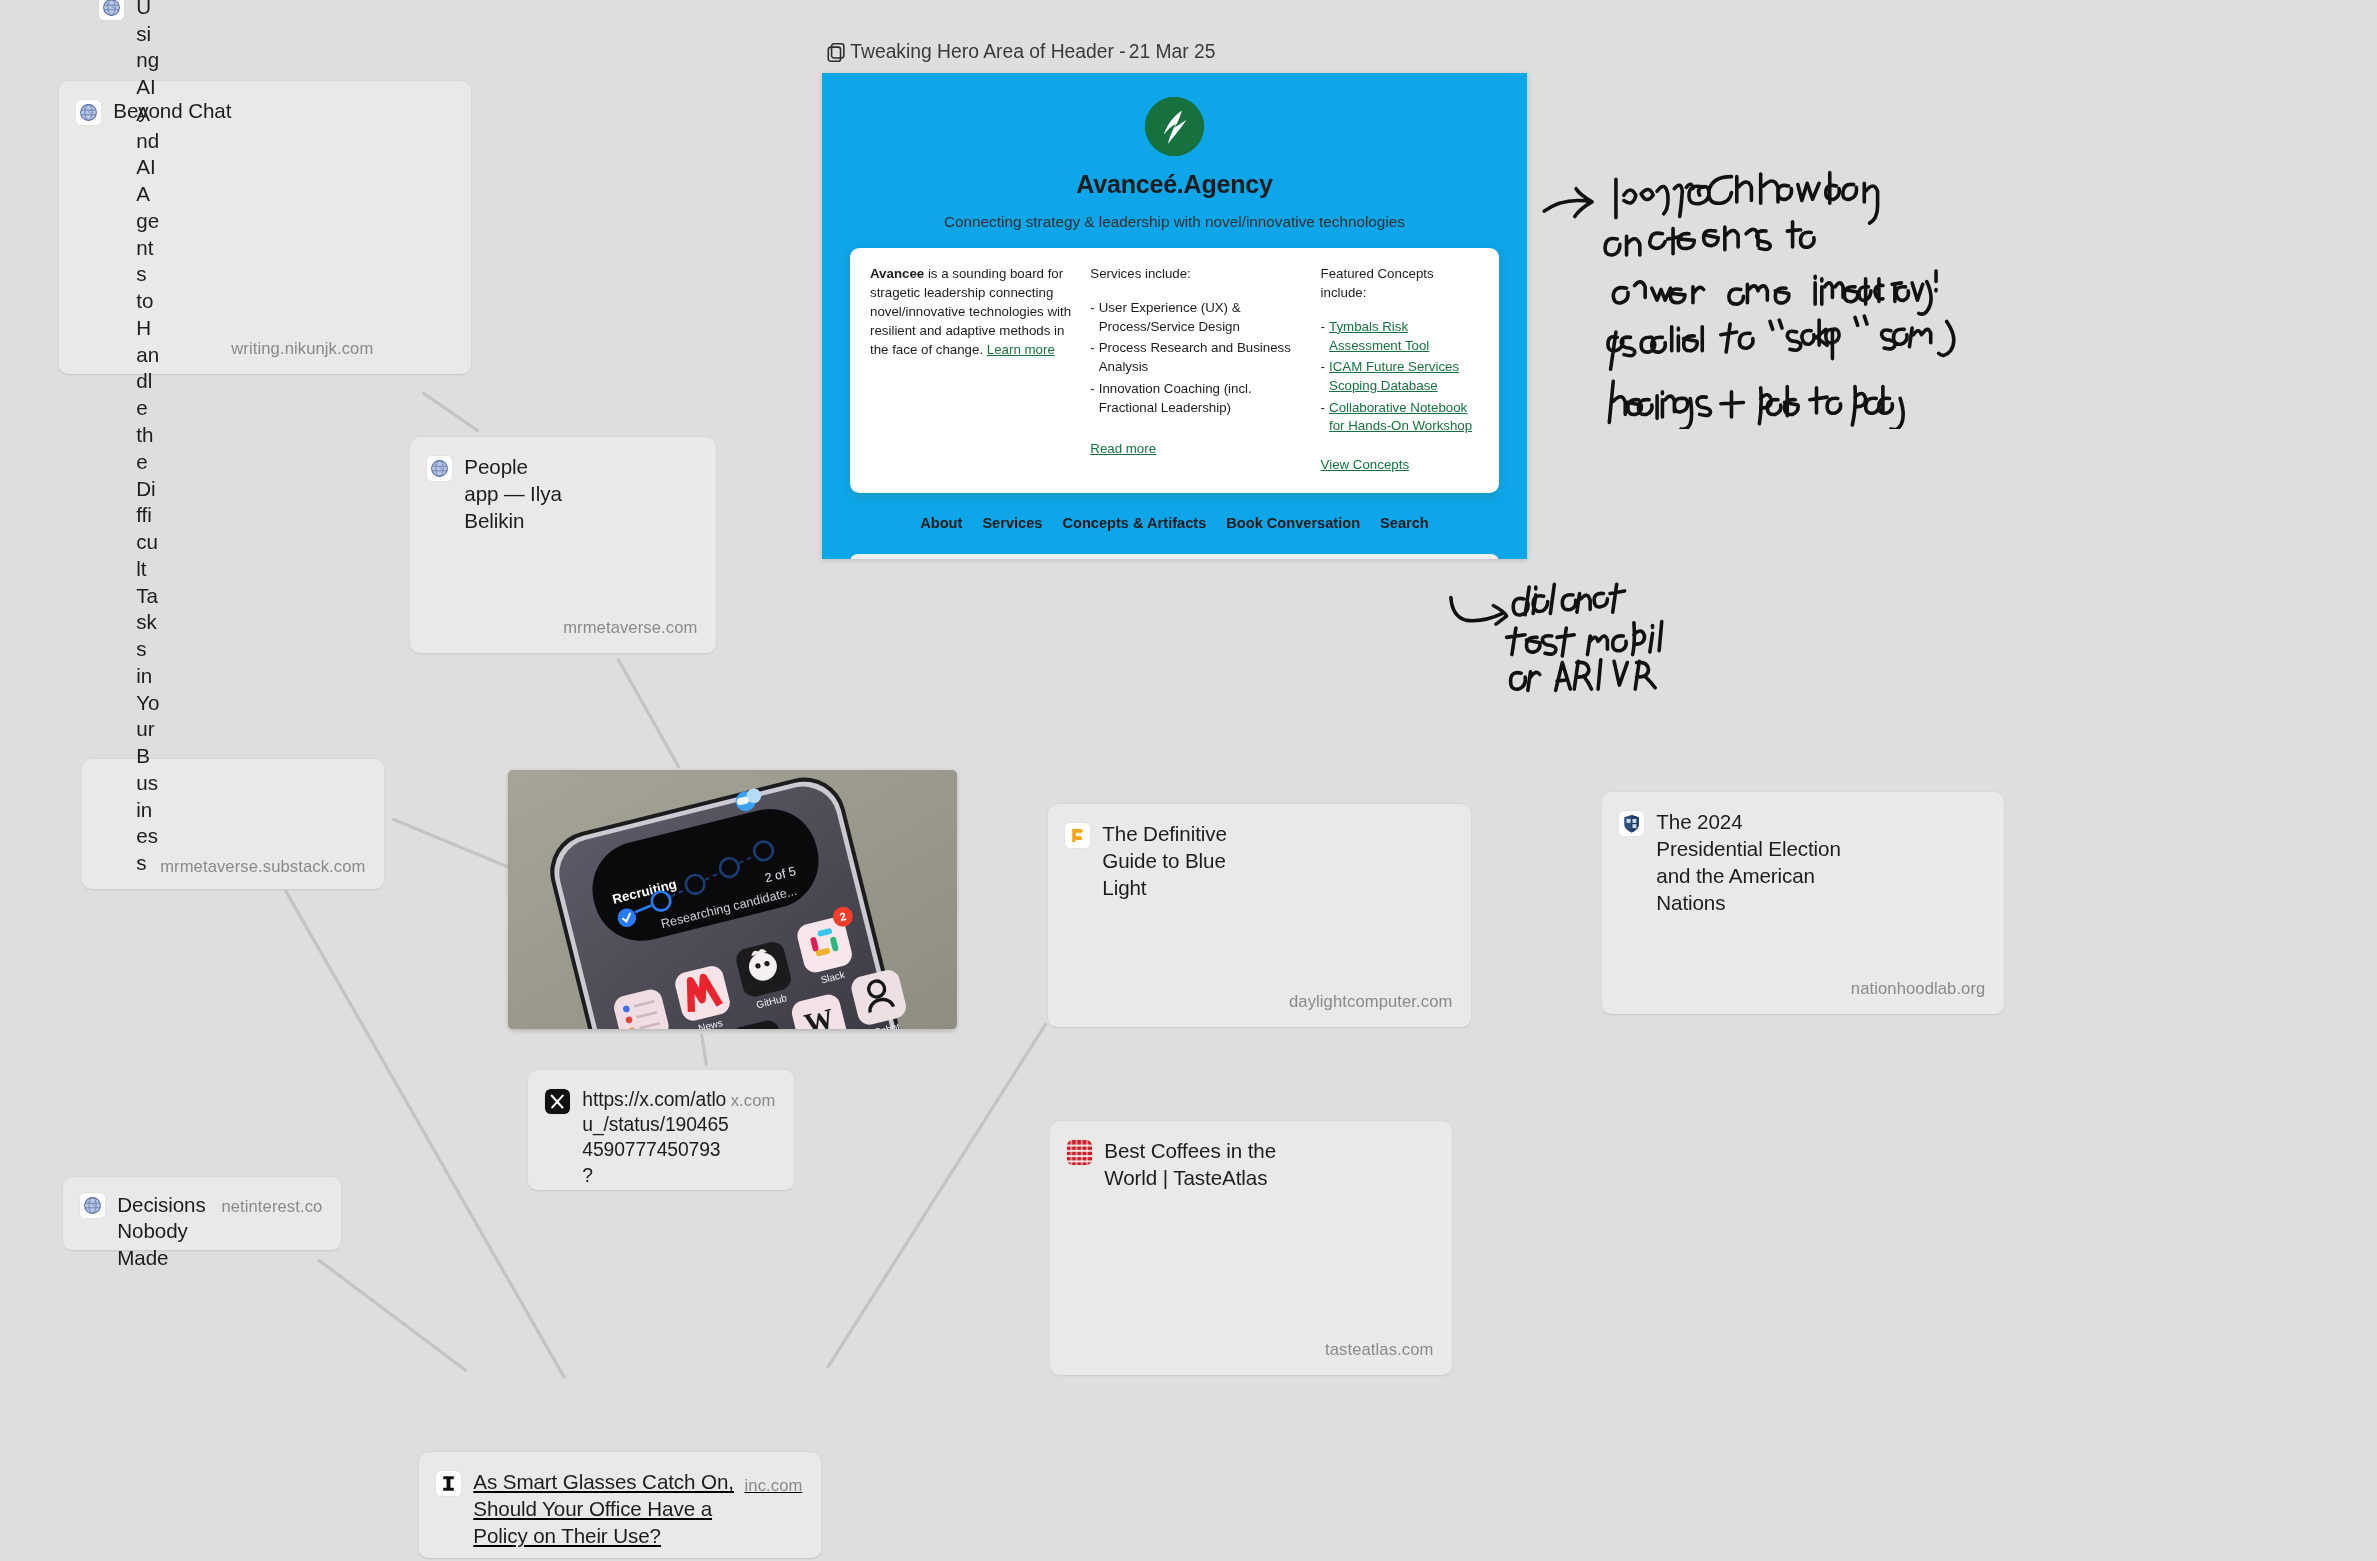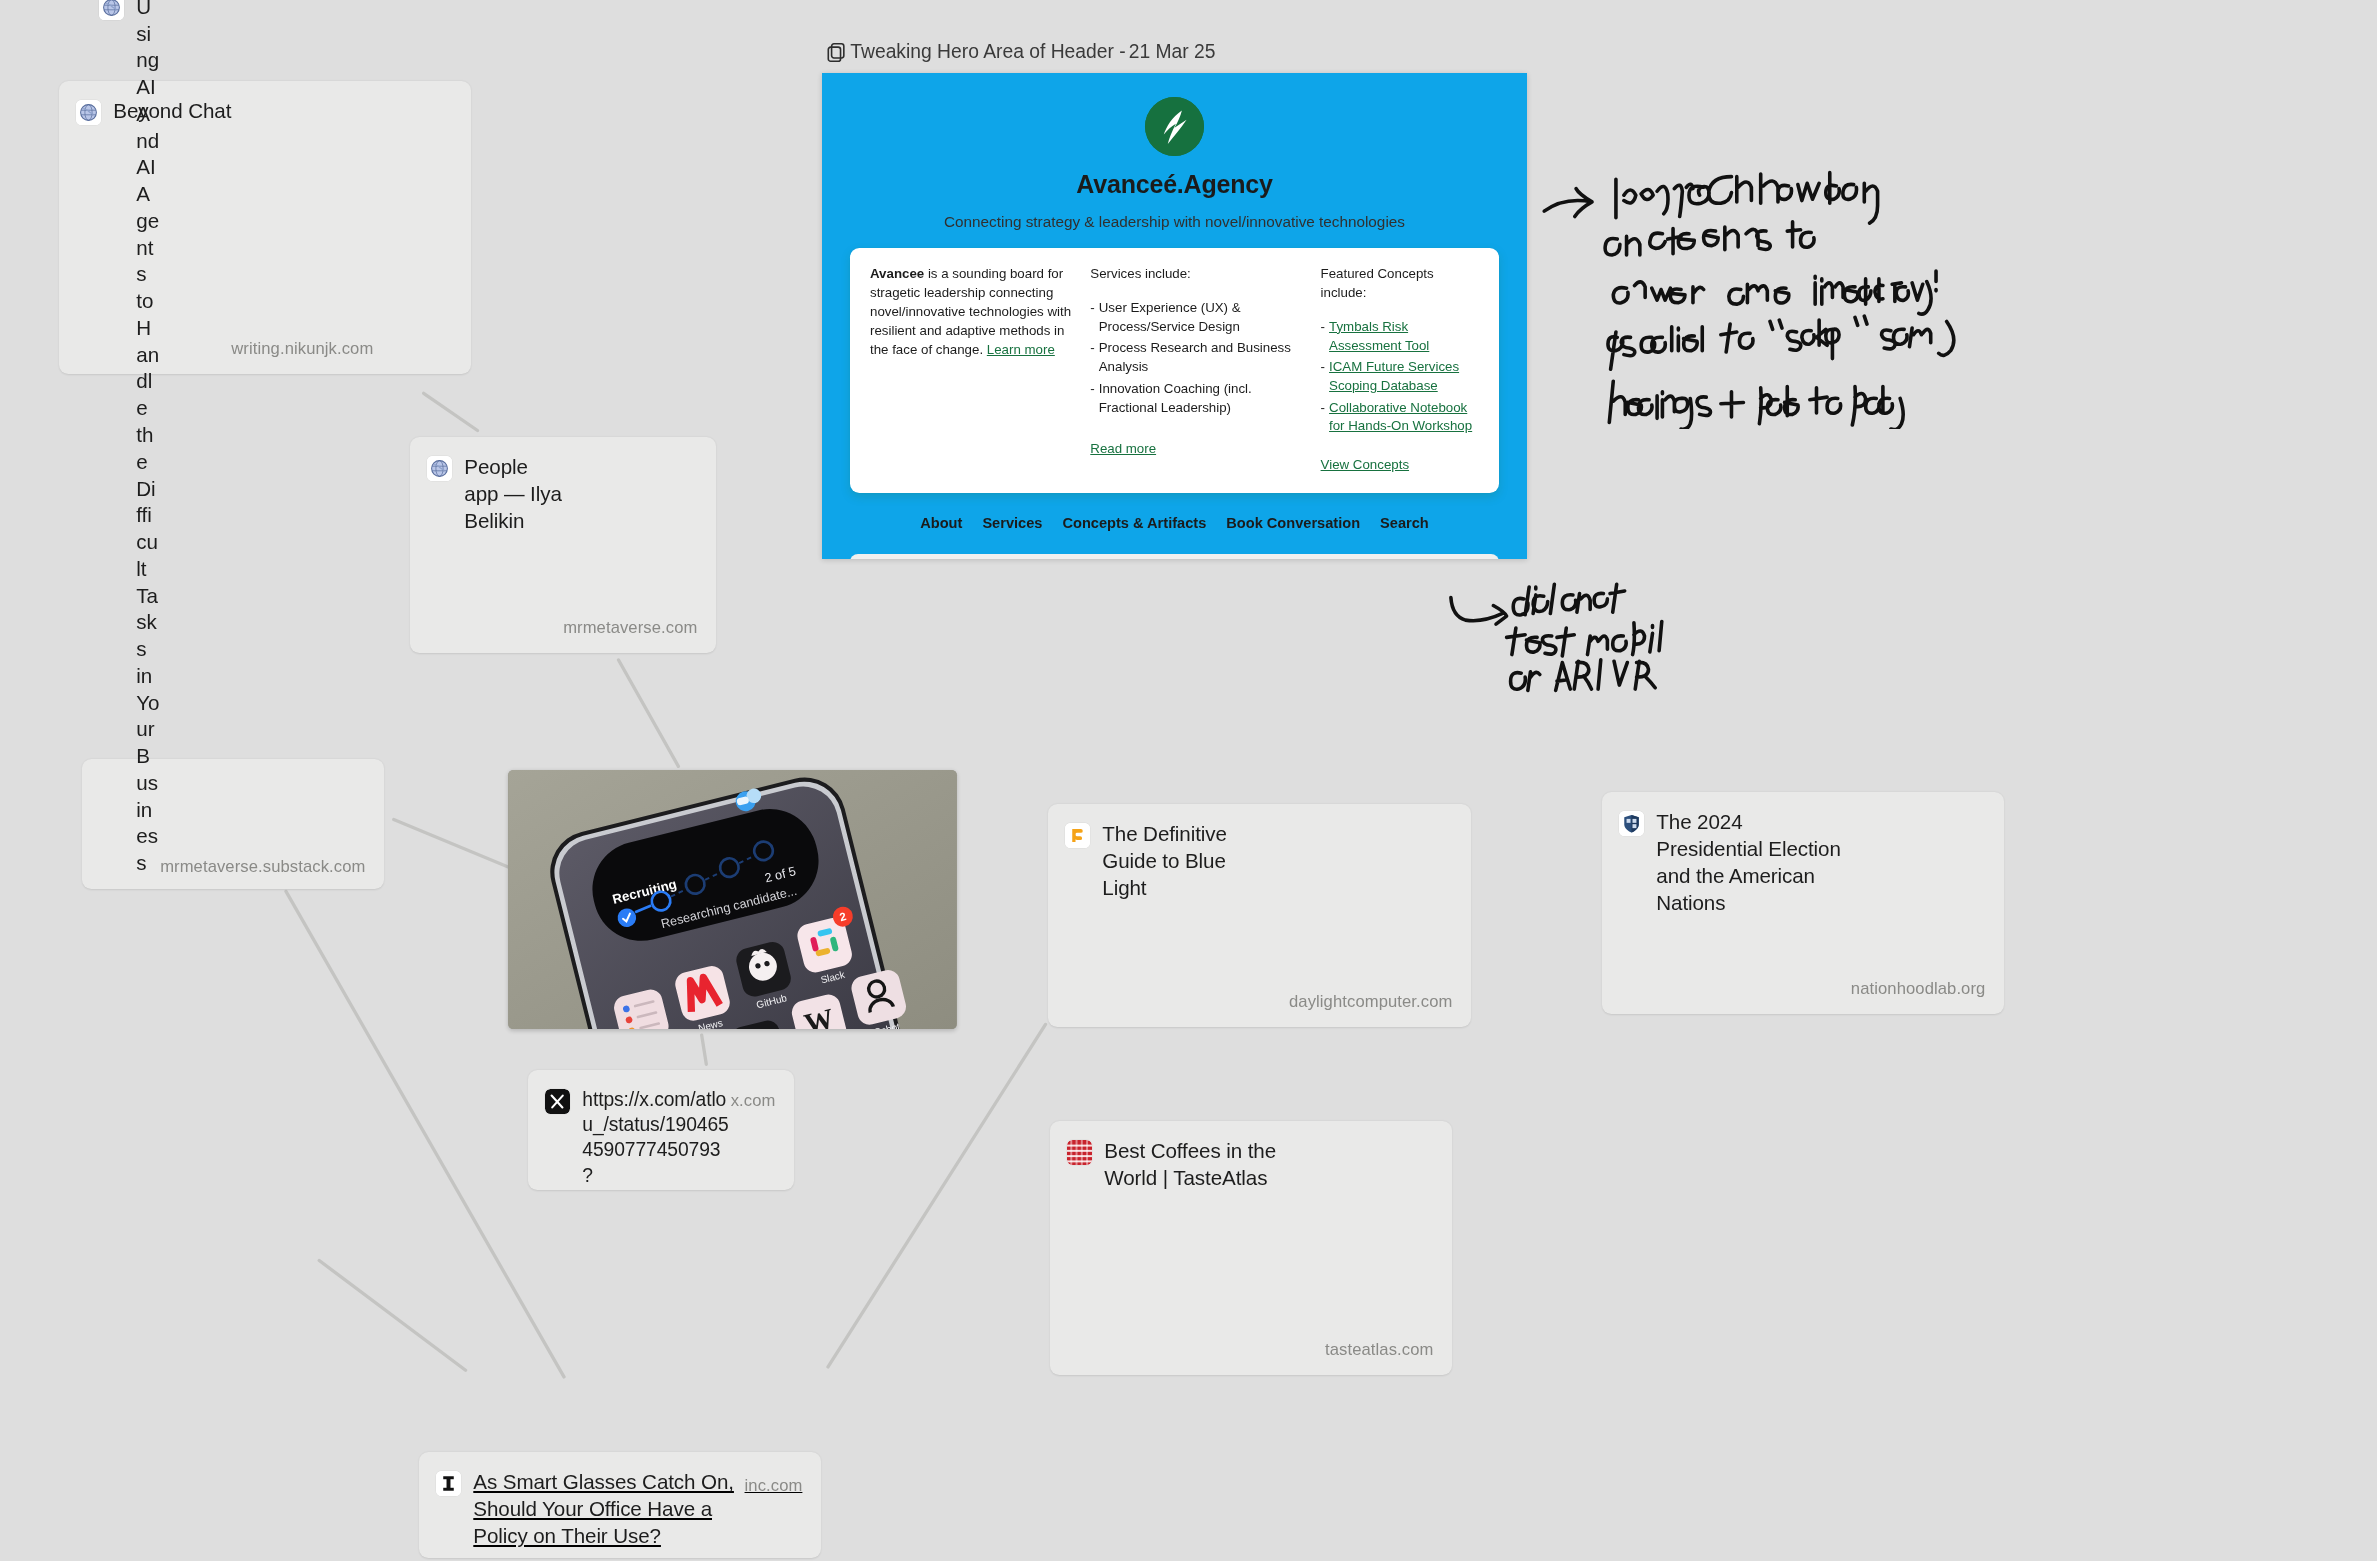--- a/index.html
+++ b/index.html
@@ -243,20 +243,35 @@
           <path d="M7.6 15.5h22.8M7.6 22.5h22.8" stroke="#5a6f9e" stroke-width="1.1" fill="none"></path>
           <ellipse cx="19" cy="19" rx="5.5" ry="12" fill="none" stroke="#5a6f9e" stroke-width="1.1"></ellipse>
           <path d="M11 12c3 3 6 2 8 5s5 2 7 5" stroke="#8fa3cd" stroke-width="2" fill="none"></path>
         </svg>
       </span>
       <span class="card-title">Using AI And AI Agents to Handle the Difficult Tasks in Your Business</span>
     </div>
     <div class="card-domain">mrmetaverse.substack.com</div>
   </div>
 
+  <div class="card" style="left:63px;top:1177px;width:278px;height:73px;padding-top:14.6px;padding-bottom:10.6px;">
+    <div class="card-head">
+      <span class="favicon">
+        <svg viewBox="0 0 38 38">
+            <rect width="38" height="38" rx="8" fill="#fff"></rect>
+          <circle cx="19" cy="19" r="12" fill="#b9c6e8" stroke="#5a6f9e" stroke-width="1.6"></circle>
+          <path d="M7.6 15.5h22.8M7.6 22.5h22.8" stroke="#5a6f9e" stroke-width="1.1" fill="none"></path>
+          <ellipse cx="19" cy="19" rx="5.5" ry="12" fill="none" stroke="#5a6f9e" stroke-width="1.1"></ellipse>
+          <path d="M11 12c3 3 6 2 8 5s5 2 7 5" stroke="#8fa3cd" stroke-width="2" fill="none"></path>
+        </svg>
+      </span>
+      <span class="card-title">Decisions Nobody Made</span>
+    </div>
+    <div class="card-domain" style="margin-top:5.3px;">netinterest.co</div>
+  </div>
 
   <div class="card" style="left:528px;top:1070px;width:266px;height:120px;padding-bottom:10.6px;">
     <div class="card-head">
       <span class="favicon">
         <svg viewBox="0 0 38 38">
             <rect width="38" height="38" rx="8" fill="#111"></rect>
           <path d="M10 10 L26.5 28 M27 10 L11 28" stroke="#fff" stroke-width="3.2" stroke-linecap="round"></path>
         </svg>
       </span>
       <span class="card-title" style="font-size:19.3px;">https://x.com/atlou_/status/1904654590777450793?</span>

